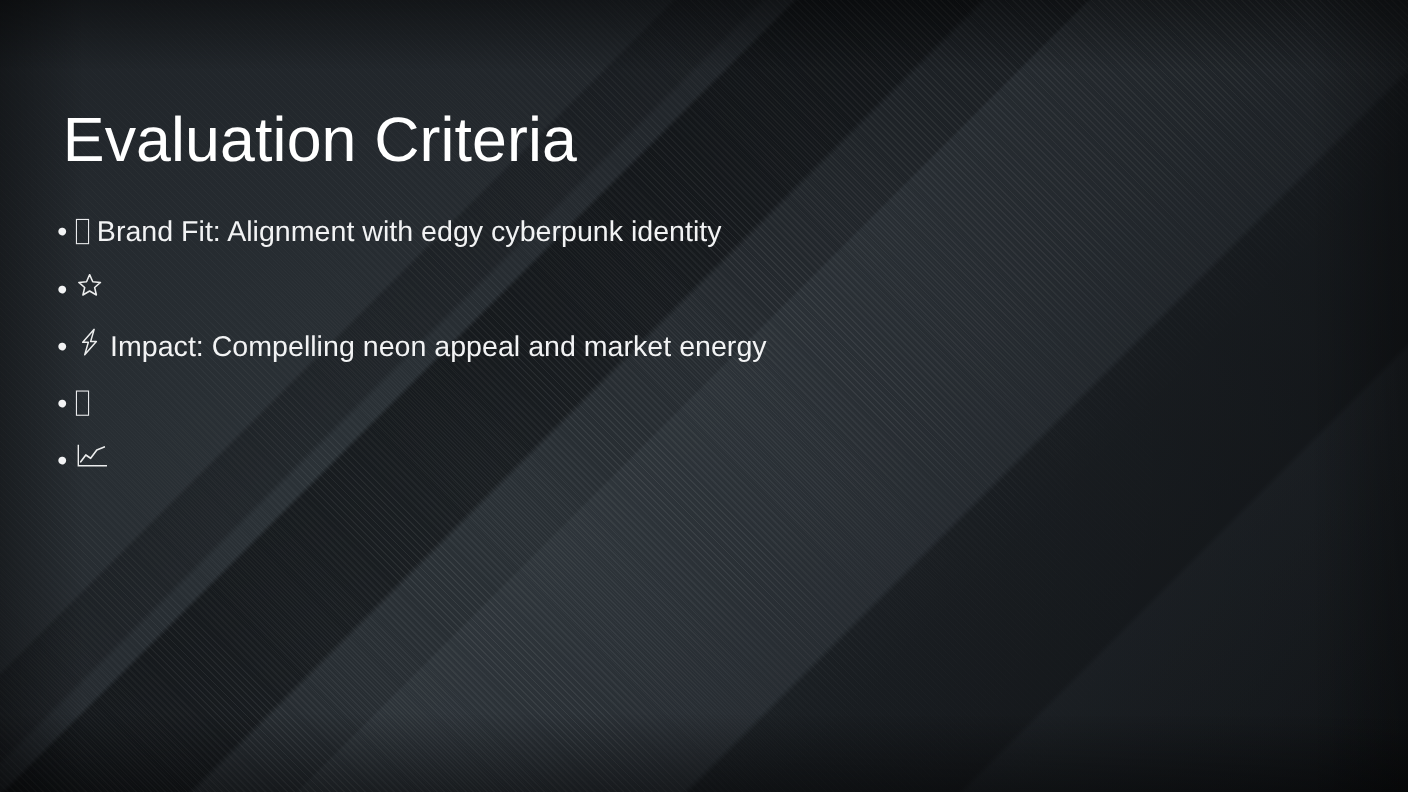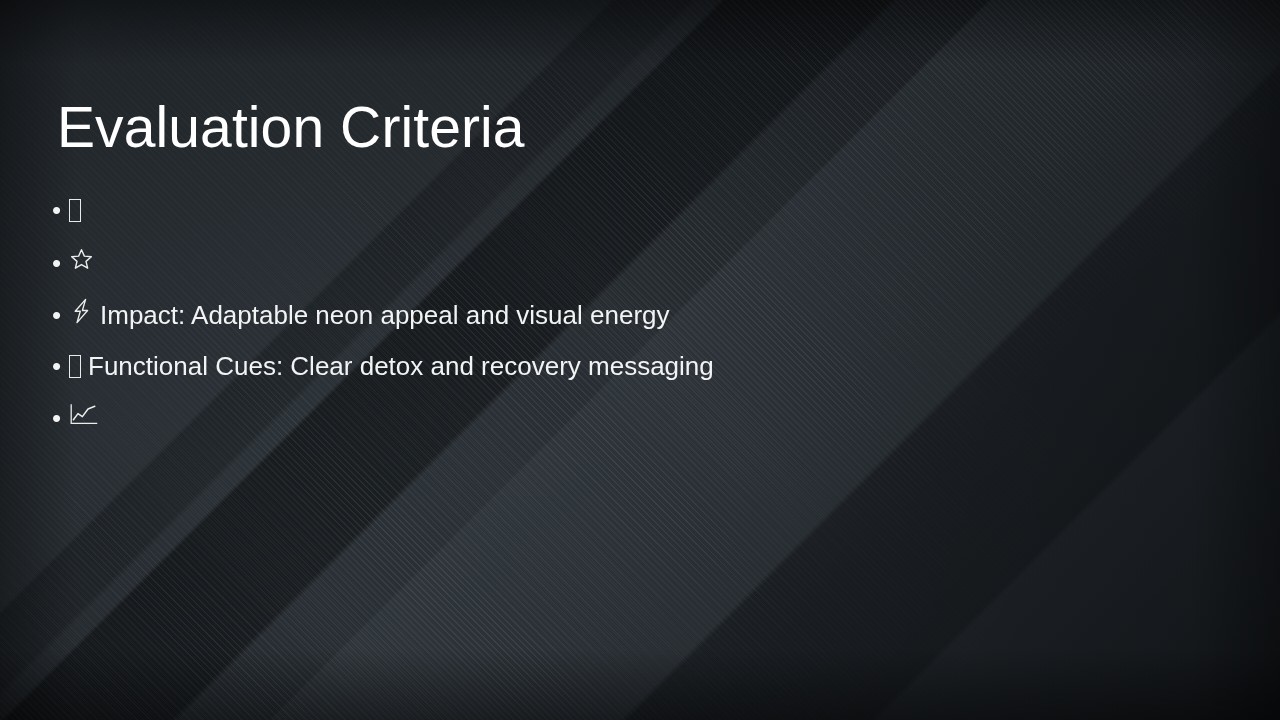--- a/index.html
+++ b/index.html
@@ -218,47 +218,47 @@
 
     <h1 id="page-title">Evaluation Criteria</h1>
 
     <ul id="bullet-list">
 
       <li class="bullet-row">
         <span class="bullet-marker">•</span>
         <span class="bullet-emoji">
             <span class="tofu"></span>
           </span>
+        <span class="bullet-text">Brand Fit: Alignment with edgy cyberpunk identity</span>
       </li>
 
       <li class="bullet-row">
         <span class="bullet-marker">•</span>
         <span class="bullet-emoji">
           <svg width="25" height="25" viewBox="0 0 24 24" aria-hidden="true">
             <path d="M12 2.6l2.72 6.18 6.72.57-5.1 4.42 1.54 6.56L12 16.86 6.12 20.33l1.54-6.56-5.1-4.42 6.72-.57z" fill="none" stroke="#eceded" stroke-width="1.35" stroke-linejoin="round"></path>
           </svg>
         </span>
       </li>
 
       <li class="bullet-row">
         <span class="bullet-marker">•</span>
         <span class="bullet-emoji">
           <svg width="24" height="26" viewBox="0 0 20 26" aria-hidden="true">
             <path d="M14.6 1.4L4.2 13.2h5.1L6.0 24.6 16.6 12.5h-5.2z" fill="none" stroke="#eceded" stroke-width="1.35" stroke-linejoin="round"></path>
           </svg>
         </span>
-        <span class="bullet-text">Impact: Adaptable neon appeal and visual energy</span>
+        <span class="bullet-text">Impact: Compelling neon appeal and market energy</span>
       </li>
 
       <li class="bullet-row">
         <span class="bullet-marker">•</span>
         <span class="bullet-emoji">
             <span class="tofu"></span>
           </span>
-        <span class="bullet-text">Functional Cues: Clear detox and recovery messaging</span>
       </li>
 
       <li class="bullet-row">
         <span class="bullet-marker">•</span>
         <span class="bullet-emoji">
           <svg width="30" height="24" viewBox="0 0 30 24" aria-hidden="true">
             <path d="M2.2 2.0 V20.4 H27.6" fill="none" stroke="#eceded" stroke-width="1.3" stroke-linecap="square"></path>
             <path d="M4.4 16.8 L9.0 10.6 L13.4 13.6 L19.0 6.0 L25.8 3.3" fill="none" stroke="#eceded" stroke-width="1.5" stroke-linejoin="round" stroke-linecap="round"></path>
           </svg>
         </span>

